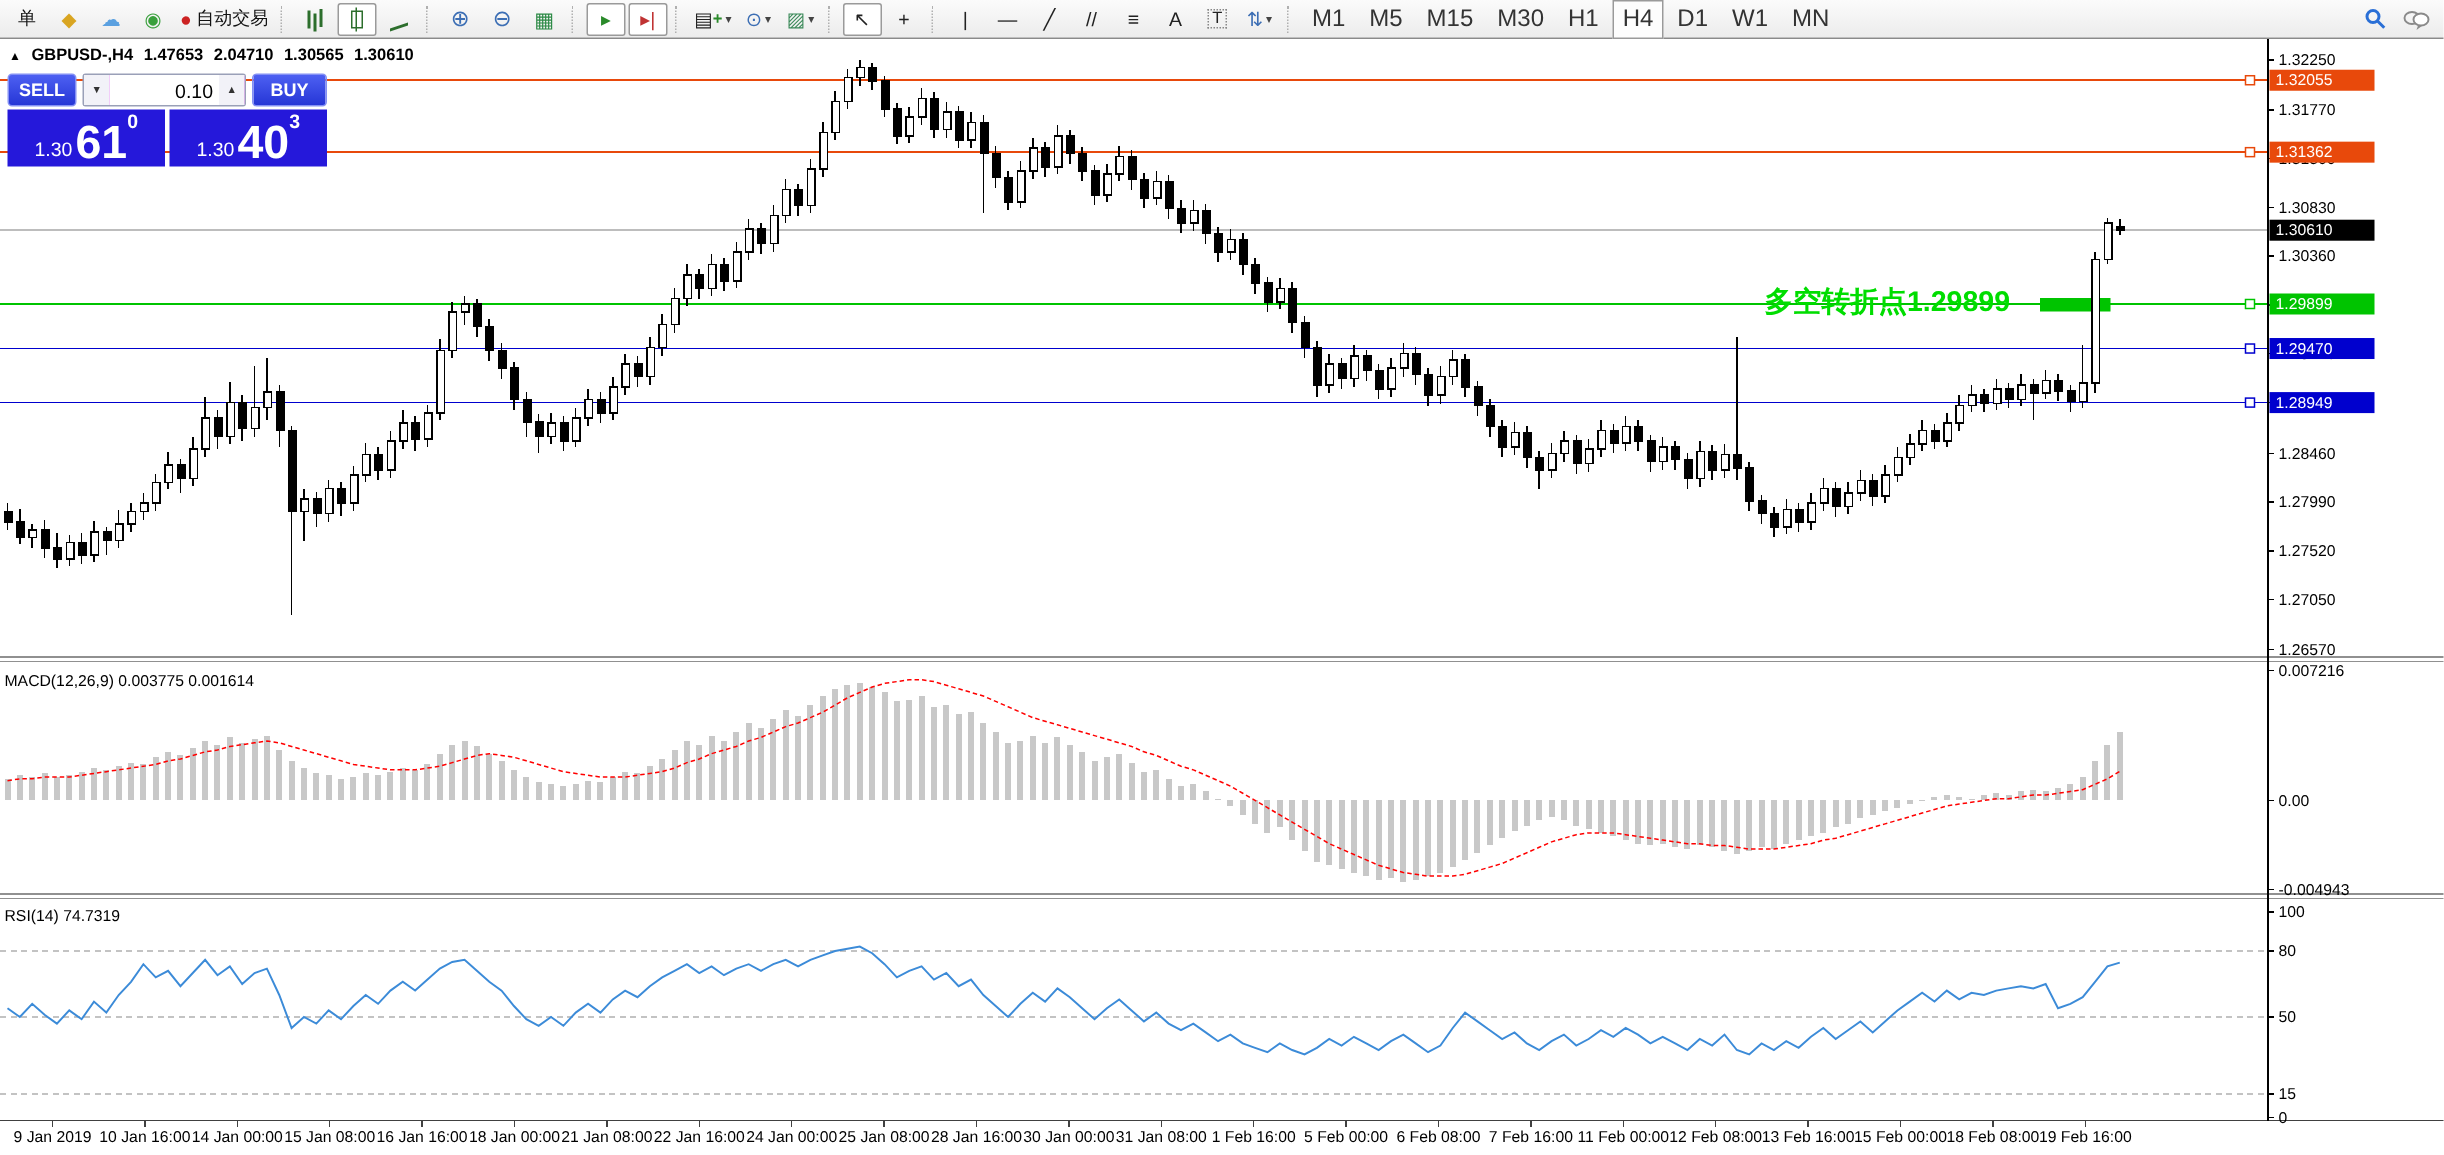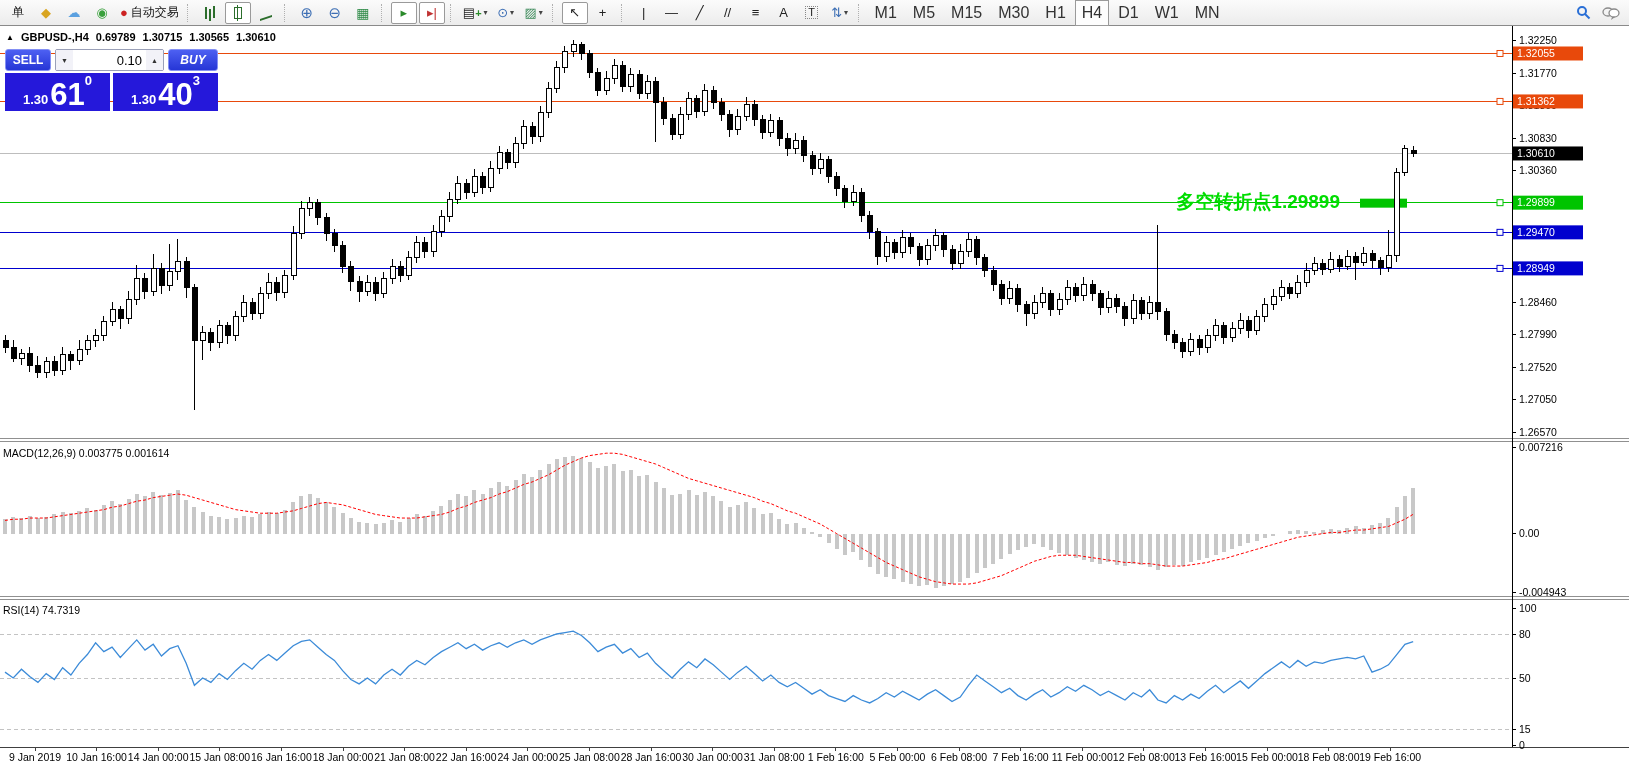--- a/index.html
+++ b/index.html
@@ -24,29 +24,29 @@
   .right-icons{margin-left:auto;display:flex;align-items:center;}
   
   .symbol-line{position:absolute;left:6px;top:31px;z-index:10;display:flex;gap:7px;align-items:center;
     font-size:11px;font-weight:bold;color:#000;}
   .symbol-line .mark{font-size:8px;}
   
   .trade-panel{position:absolute;left:5px;top:49px;width:213px;z-index:10;color:#fff;}
   .tp-row1{display:flex;height:22px;align-items:stretch;}
   .tp-btn{background:linear-gradient(#4d60f2,#2636d6);border:1px solid #8490f4;border-radius:3px;
     color:#fff;font-weight:bold;font-size:12px;display:flex;align-items:center;justify-content:center;}
-  .sell-btn{width:44px;} .buy-btn{width:48px;font-style:italic;}
+  .sell-btn{width:44px;} .buy-btn{width:48px;}
   .vol-wrap{display:flex;flex:1;margin:0 4px;border:1px solid #9aa0b8;background:#d946ef;border-radius:2px;}
   .vol-step{width:17px;display:flex;align-items:center;justify-content:center;background:#f2f2f8;
     color:#333;font-size:7px;border:0;}
   .vol-input{flex:1;border:0;outline:none;text-align:right;font-size:13px;color:#000;width:50px;padding-right:4px;}
   .tp-prices{display:flex;gap:3px;margin-top:2px;height:38px;}
   .tp-price{flex:1;background:#2518da;display:flex;align-items:flex-end;justify-content:center;
     padding:1px 2px 3px 2px;}
-  .pp-small{font-size:13px;font-weight:bold;margin-right:2px;line-height:1;padding-bottom:2px;}
+  .pp-small{font-size:13px;font-weight:normal;margin-right:2px;line-height:1;padding-bottom:2px;}
   .pp-big{font-size:31px;font-weight:bold;line-height:0.85;margin-top:45px;}
   .pp-sup{font-size:13px;font-weight:bold;line-height:1;align-self:flex-start;}
   svg text{font-family:"Liberation Sans","DejaVu Sans",sans-serif;}
 </style>
 </head>
 <body>
 
 <svg id="chart" width="1629" height="770" style="position:absolute;left:0;top:0;">
     <g>
       <line x1="0" y1="634" x2="1512" y2="634" stroke="#c3c3c3" stroke-dasharray="4 3" shape-rendering="crispEdges"></line>
@@ -828,22 +828,22 @@
           <ellipse cx="12" cy="7" rx="5" ry="4" fill="#fff" stroke="#8a8a8a" stroke-width="1.3"></ellipse>
           <path d="M10 11 L9 14 L13 11 Z" fill="#8a8a8a"></path>
         </svg>
     </span>
   </span>
 </div>
 
 <div class="symbol-line">
   <span class="mark">▲</span>
   <span>GBPUSD-,H4</span>
-  <span>0.69789</span>
-  <span>1.30715</span>
+  <span>1.47653</span>
+  <span>2.04710</span>
   <span>1.30565</span>
   <span>1.30610</span>
 </div>
 
 <div class="trade-panel">
   <div class="tp-row1">
     <div class="tp-btn sell-btn">SELL</div>
     <div class="vol-wrap">
       <button class="vol-step">▼</button>
       <input class="vol-input" value="0.10" style="">

